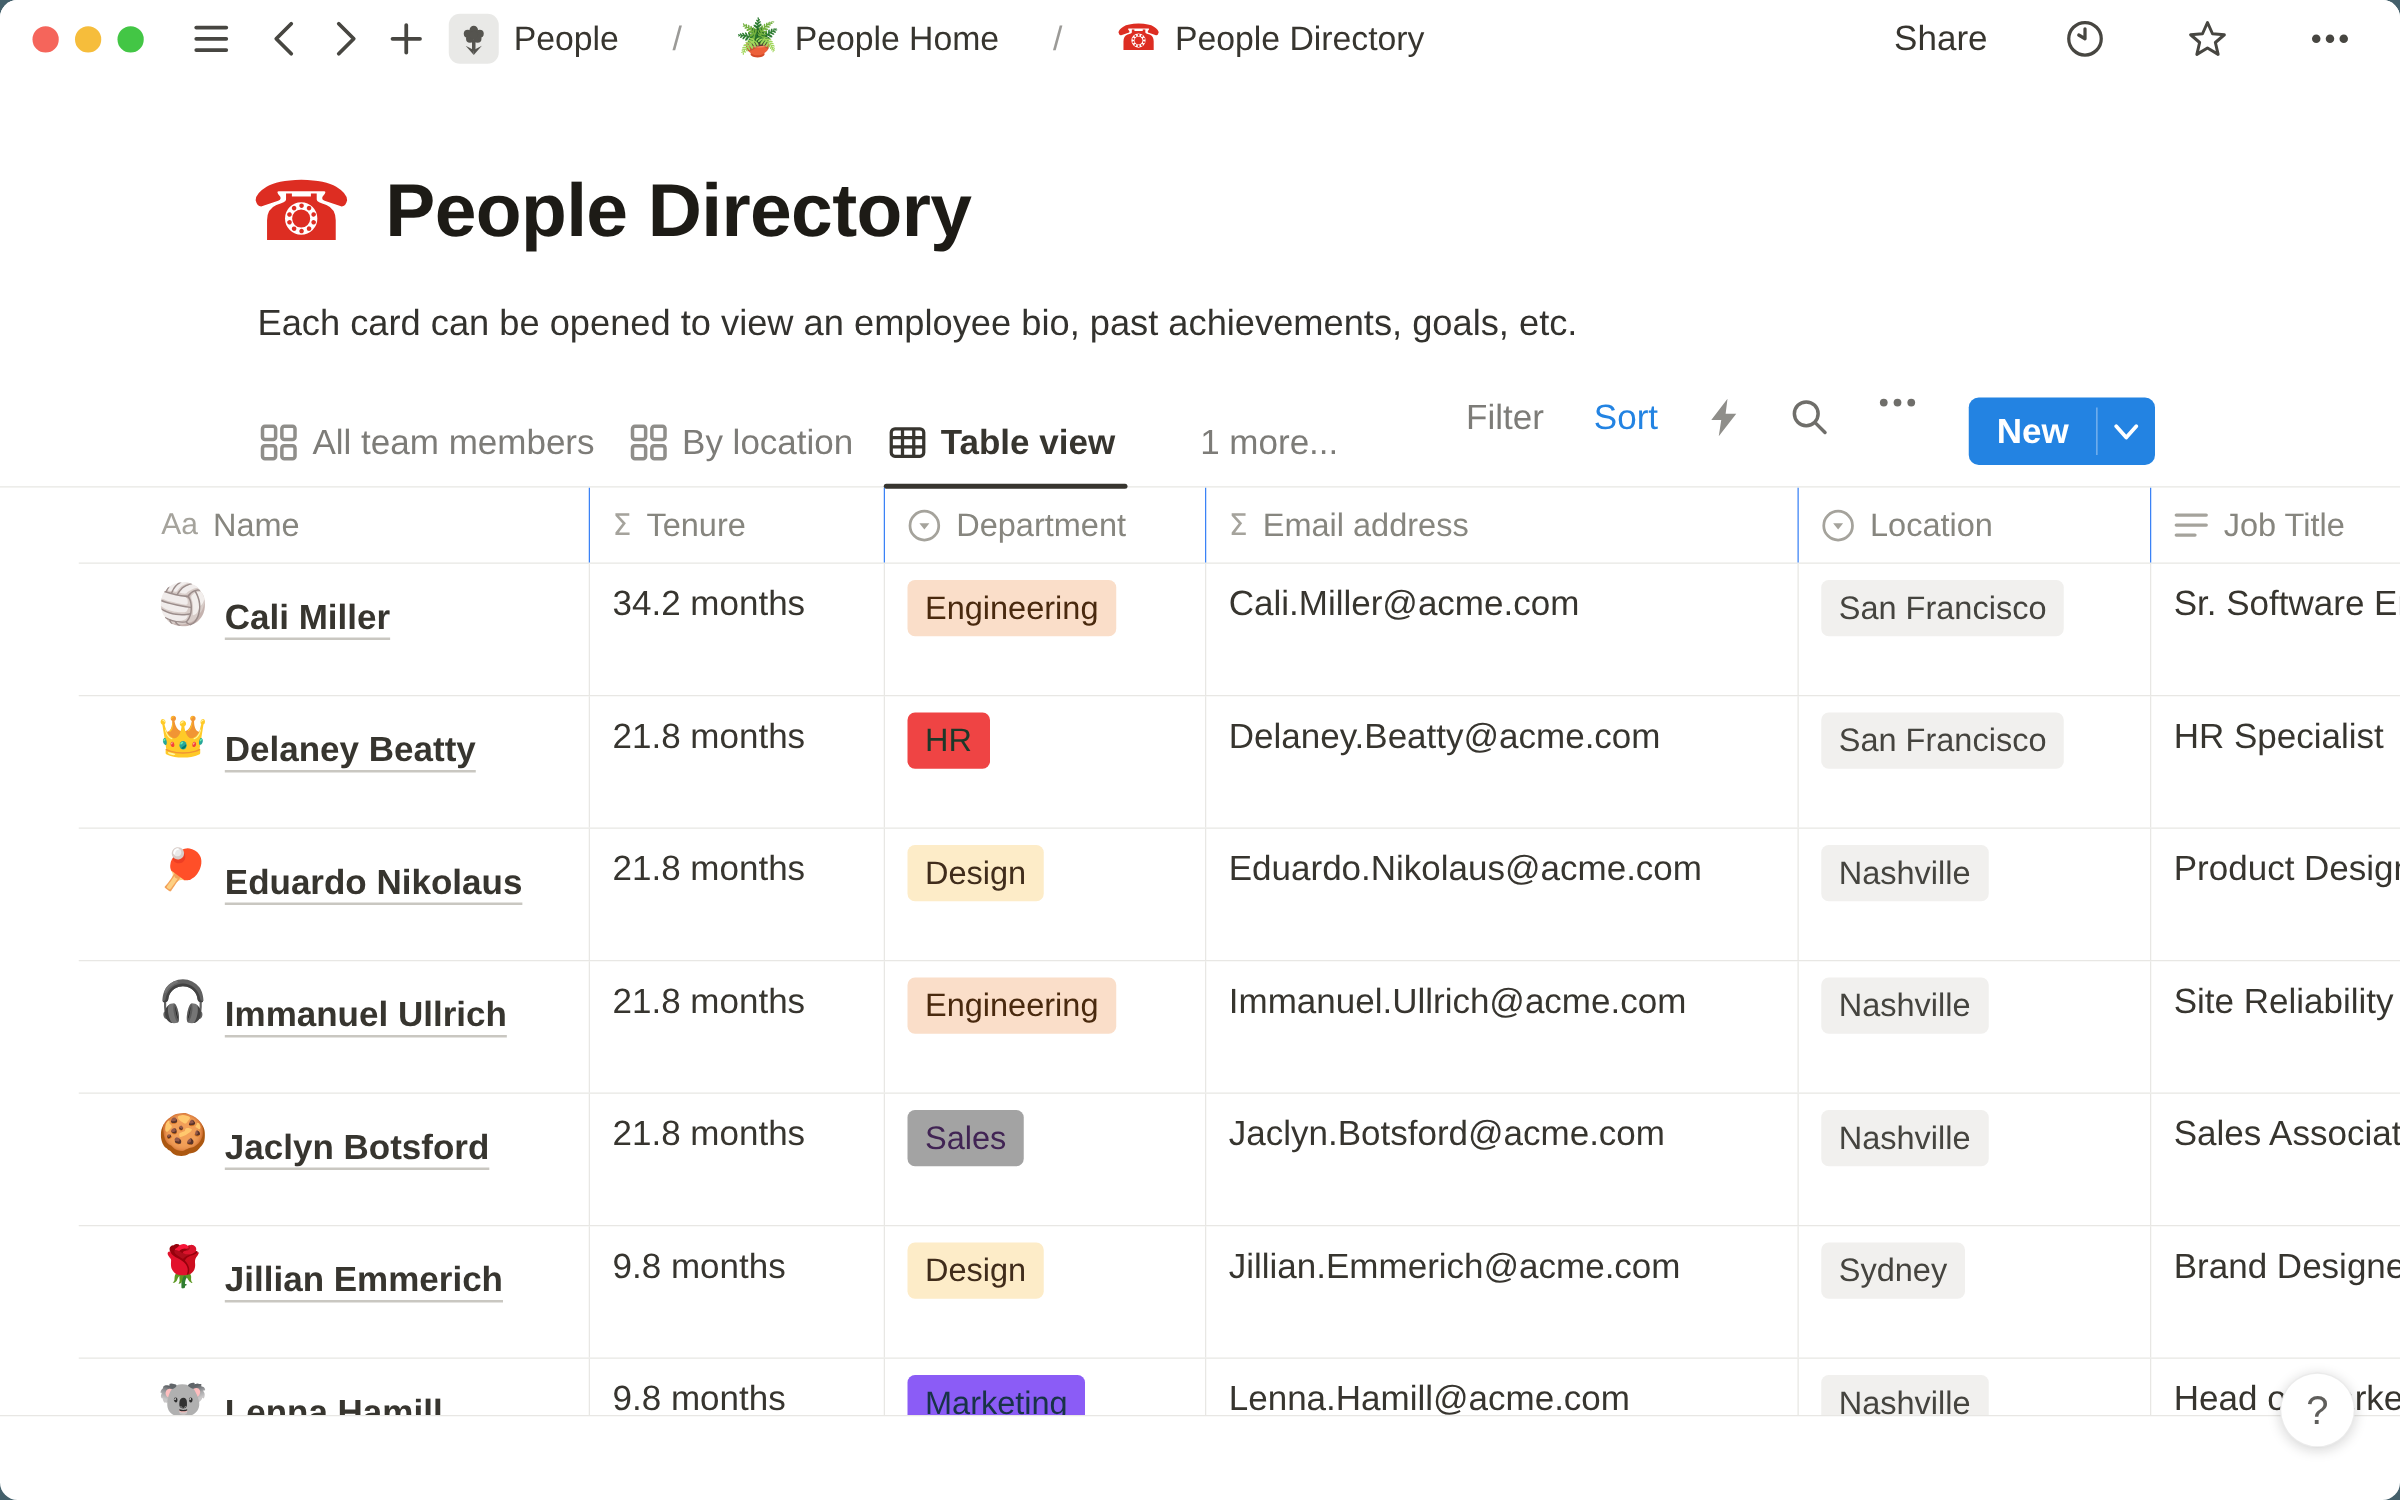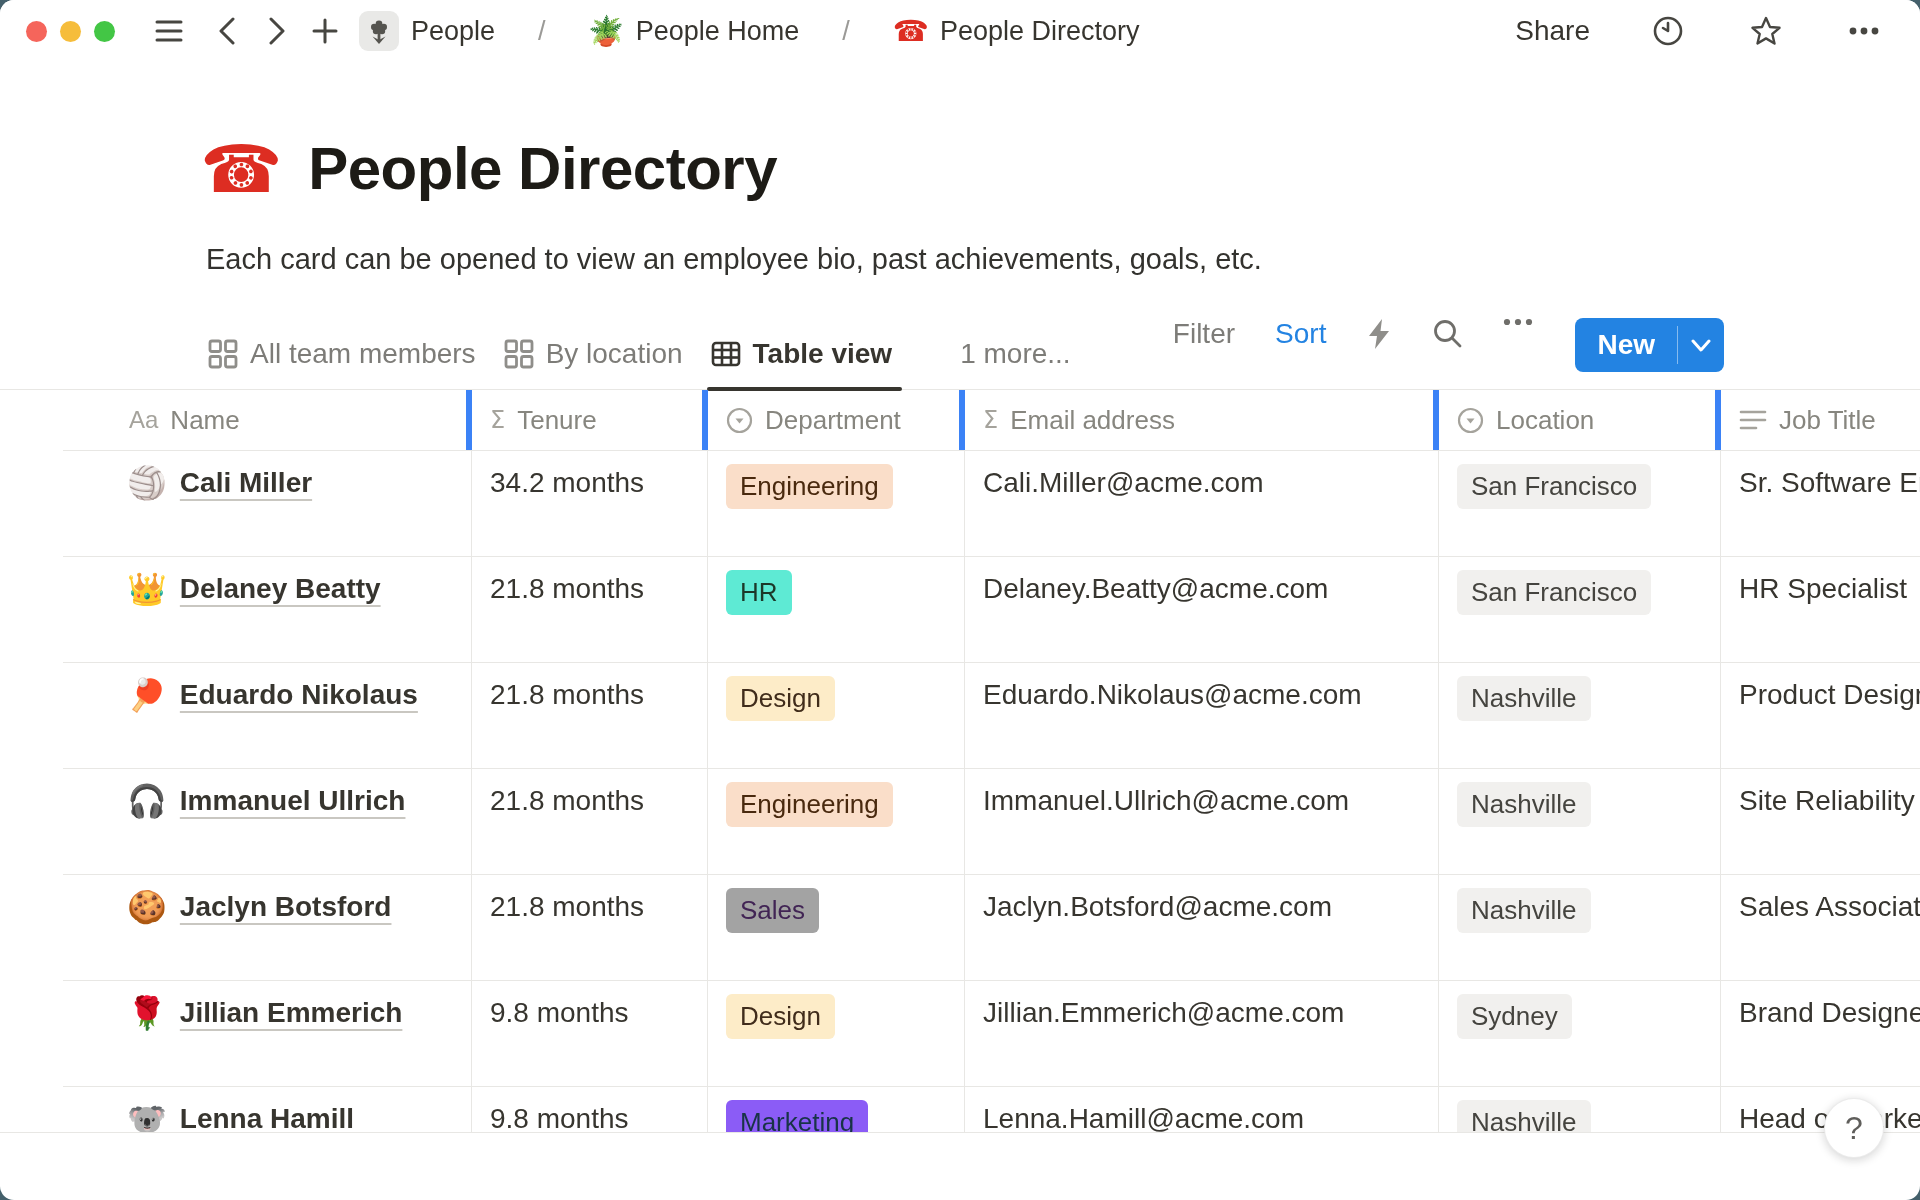--- a/index.html
+++ b/index.html
@@ -101,21 +101,21 @@
   
   .table-clip {
     position:absolute; top:390px; left:0; right:0; height:743px;
     overflow:hidden; border-bottom:1px solid #e8e7e4;
   }
   .dtable { margin-left:63px; width:2300px; }
   .thead { display:flex; height:60px; }
   .th {
     display:flex; align-items:center; gap:12px;
     font-size:26px; color:#87867f;
-    border-right:6px solid #3b82f6;
+    border-right:1px solid #3b82f6;
     padding-left:18px;
   }
   .th .h-icon { color:#a5a39c; display:flex; align-items:center; font-size:24px; }
   .sigma { font-family:"DejaVu Sans",sans-serif; font-size:26px; }
   .aa { font-size:26px; letter-spacing:0; }
   .col-name { width:409px; padding-left:66px; }
   .col-tenure { width:236px; }
   .col-dept { width:257px; }
   .col-email { width:474px; }
   .col-loc { width:282px; }
@@ -128,28 +128,29 @@
     display:flex; align-items:flex-start; gap:13px;
     font-size:28px; color:#37352f; overflow:hidden; white-space:nowrap;
   }
   .td.col-name { padding-left:64px; }
   .avatar { font-size:32px; line-height:38px; flex:0 0 auto; }
   .pname {
     font-weight:600; line-height:38px;
     text-decoration:underline; text-decoration-color:#c9c7c1;
     text-decoration-thickness:2px; text-underline-offset:7px;
     cursor:pointer;
+    margin-top:11px;
   }
   .plain { line-height:38px; }
   .tag {
     height:45px; line-height:45px; padding:0 14px; border-radius:6px;
     font-size:26px; display:inline-block;
   }
   .tag-orange { background:#fadec9; color:#49290e; }
-  .tag-green  { background:#5eead4; color:#1c3829;text-align:right; }
+  .tag-green  { background:#ef4444; color:#1c3829;text-align:right; }
   .tag-yellow { background:#fdecc8; color:#402c1b; }
   .tag-purple { background:#a3a3a3; color:#412454; }
   .tag-blue   { background:#8b5cf6; color:#183347; }
   .tag-gray   { background:#f1f0ee; color:#45443f; }
 
   
   .help-btn {
     position:absolute; left:1824px; top:1098px; width:60px; height:60px;
     background:#fff; border-radius:50%;
     border:1px solid rgba(0,0,0,0.08);

